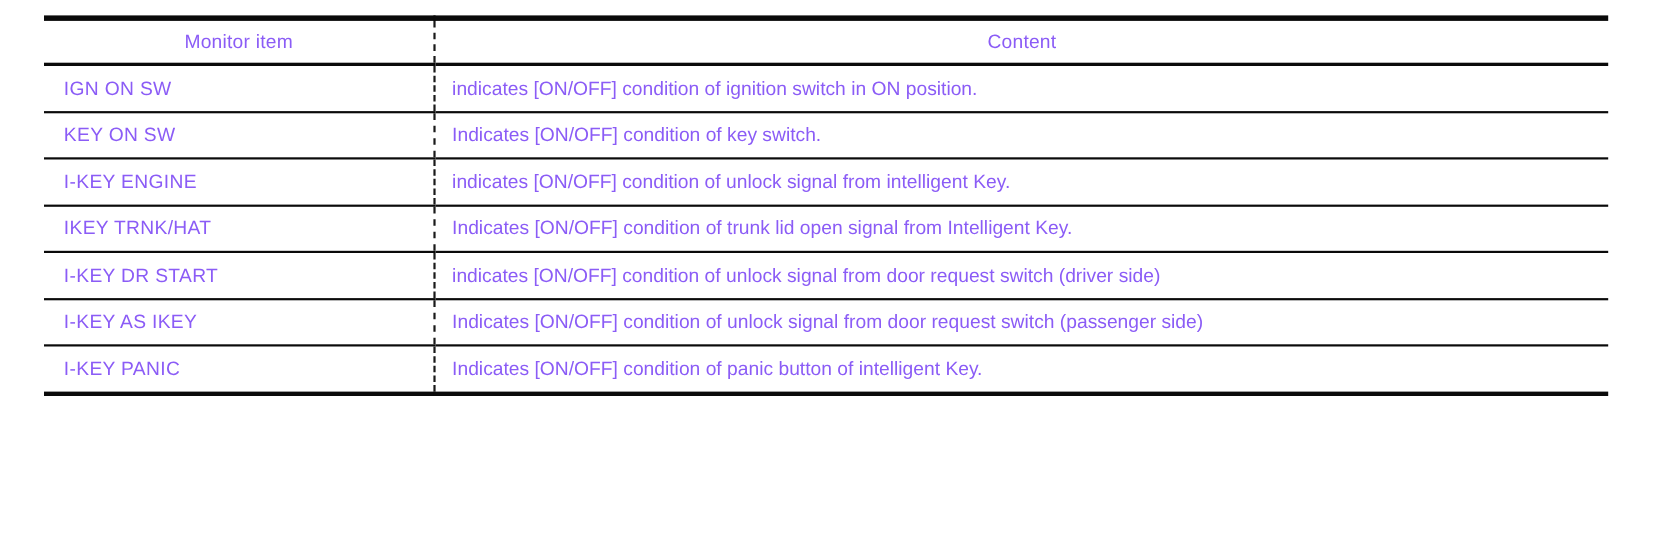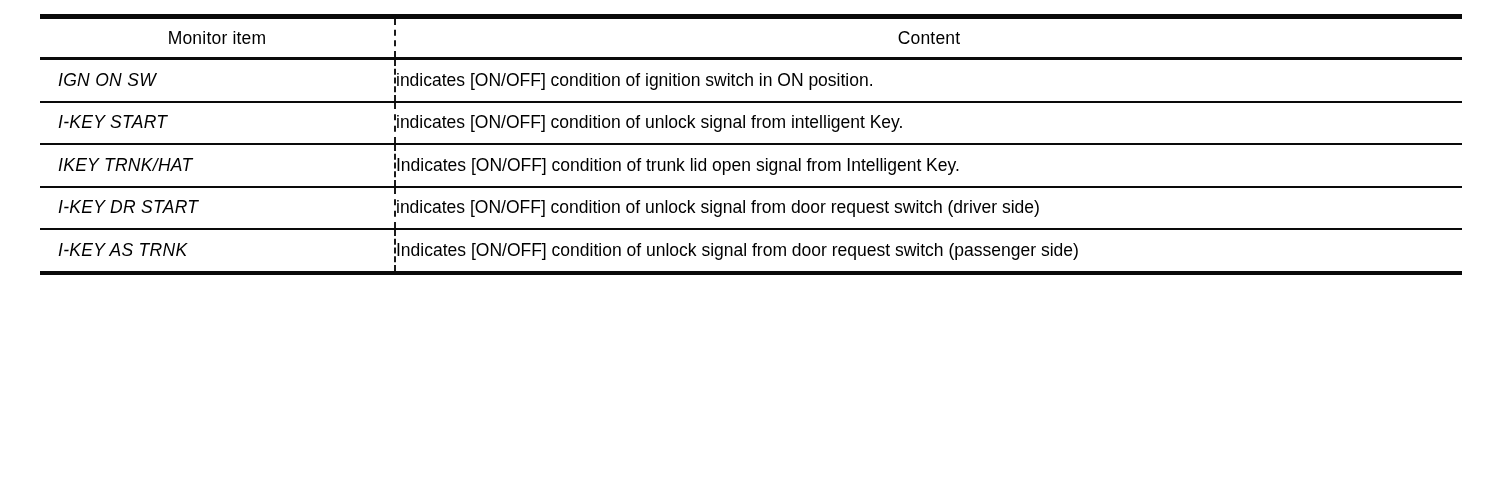--- a/index.html
+++ b/index.html
@@ -20,21 +20,21 @@
   }
   table.doc-table {
     position: absolute;
     left: 40px;
     top: 14px;
     width: 1422px;
     border-collapse: collapse;
     table-layout: fixed;
     border-top: 5px solid #0a0a0a;
     border-bottom: 4px solid #0a0a0a;
-    color: #000000;
+    color: #8b5cf6;
     font-size: 17.5px;
   }
   col.c-item { width: 355px; }
   col.c-content { width: 1067px; }
   thead th {
     height: 38px;
     font-weight: 400;
     text-align: center;
     vertical-align: middle;
     border-bottom: 3px solid #0a0a0a;
@@ -46,24 +46,24 @@
     vertical-align: middle;
     border-bottom: 2px solid #0a0a0a;
     padding: 0;
     white-space: nowrap;
     overflow: hidden;
   }
   tbody tr:last-child td { border-bottom: none; }
   .cell-item {
     padding-left: 18px;
     letter-spacing: 0.3px;
-    font-style: italic;
   }
   .cell-content {
     border-left: 2px dashed #1a1a1a;
+    padding-left: 15px;
   }
   th.th-content {
     border-left: 2px dashed #1a1a1a;
     text-align: center;
   }
 </style>
 </head>
 <body>
 
 <div class="page">
@@ -77,30 +77,38 @@
         <th class="th-item">Monitor item</th>
         <th class="th-content">Content</th>
       </tr>
     </thead>
     <tbody>
       <tr>
         <td class="cell-item">IGN ON SW</td>
         <td class="cell-content">indicates [ON/OFF] condition of ignition switch in ON position.</td>
       </tr>
       <tr>
-        <td class="cell-item">I-KEY START</td>
+        <td class="cell-item">KEY ON SW</td>
+        <td class="cell-content">Indicates [ON/OFF] condition of key switch.</td>
+      </tr>
+      <tr>
+        <td class="cell-item">I-KEY ENGINE</td>
         <td class="cell-content">indicates [ON/OFF] condition of unlock signal from intelligent Key.</td>
       </tr>
       <tr>
         <td class="cell-item">IKEY TRNK/HAT</td>
         <td class="cell-content">Indicates [ON/OFF] condition of trunk lid open signal from Intelligent Key.</td>
       </tr>
       <tr>
         <td class="cell-item">I-KEY DR START</td>
         <td class="cell-content">indicates [ON/OFF] condition of unlock signal from door request switch (driver side)</td>
       </tr>
       <tr>
-        <td class="cell-item">I-KEY AS TRNK</td>
+        <td class="cell-item">I-KEY AS IKEY</td>
         <td class="cell-content">Indicates [ON/OFF] condition of unlock signal from door request switch (passenger side)</td>
+      </tr>
+      <tr>
+        <td class="cell-item">I-KEY PANIC</td>
+        <td class="cell-content">Indicates [ON/OFF] condition of panic button of intelligent Key.</td>
       </tr>
     </tbody>
   </table>
 </div>
 
 </body></html>

